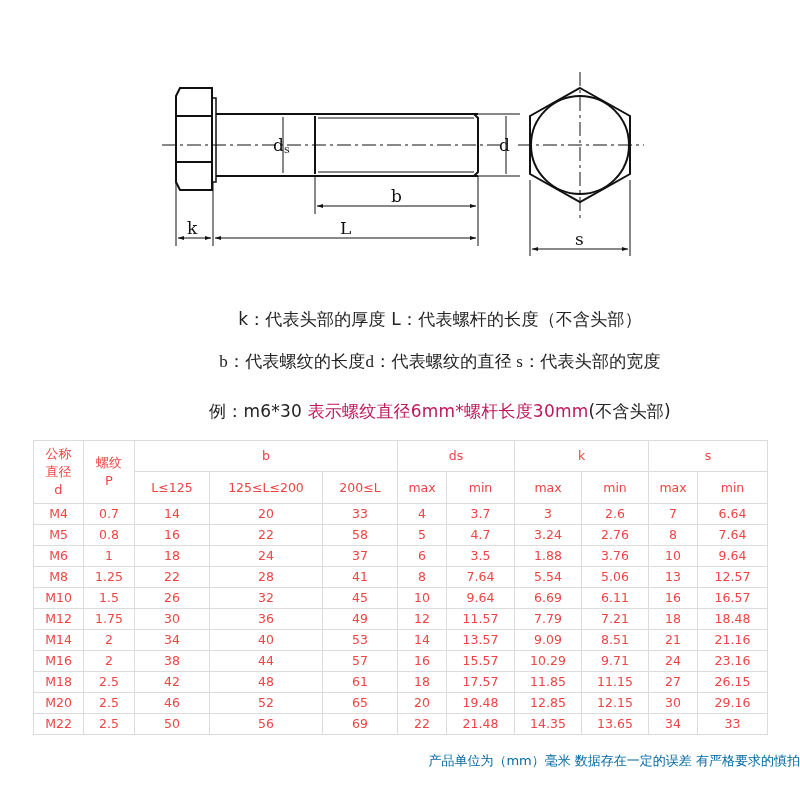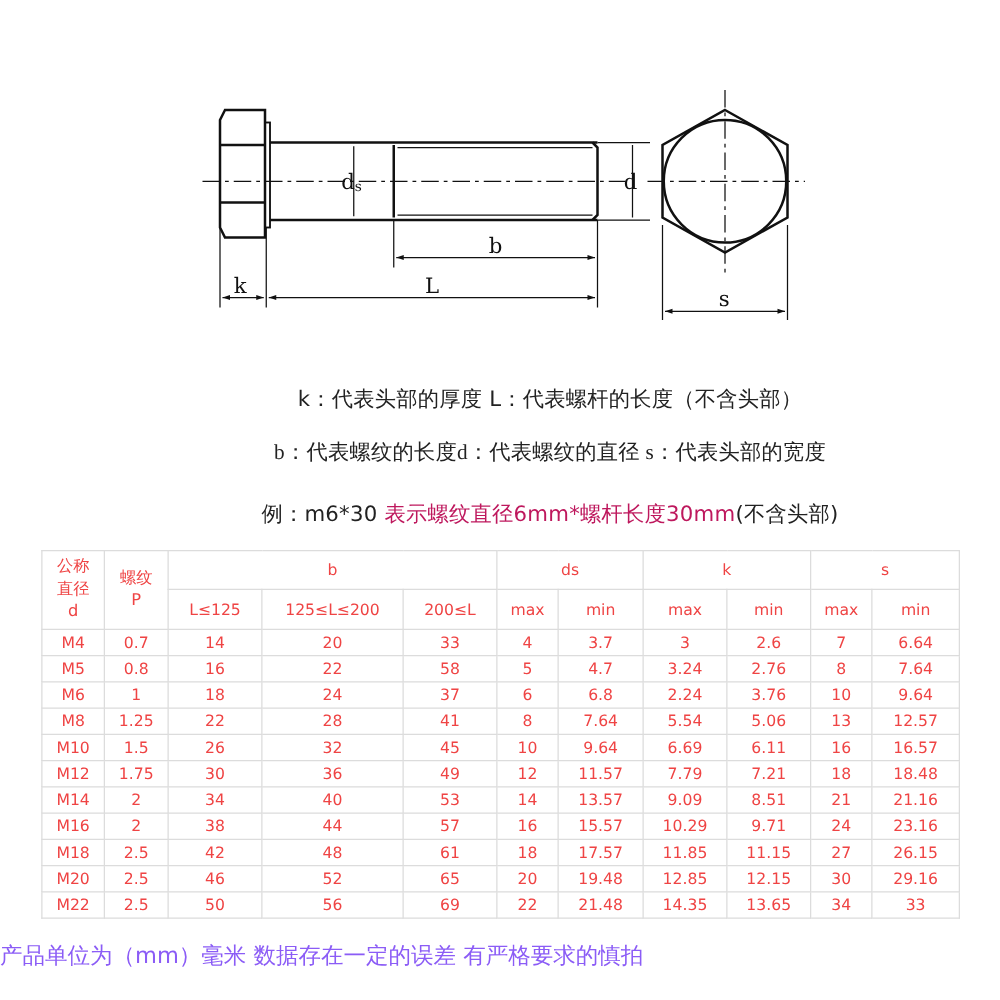--- a/index.html
+++ b/index.html
@@ -10,21 +10,21 @@
   .legend .red { color: #be185d; }
   .legend1 { top: 308px; }
   .legend2 { top: 350px; font-family: Liberation Serif, serif; }
   .example { top: 400px; }
   table.spec { position: absolute; left: 33px; top: 440px; border-collapse: collapse;
                font-size: 12.5px; color: #ef4444; table-layout: fixed; }
   table.spec td { border: 1px solid #dcdcdc; text-align: center; padding: 0; height: 20px; line-height: 20px; white-space: nowrap; }
   table.spec tr.h1 td { height: 30px; line-height: 18px; }
   table.spec tr.h2 td { height: 31px; }
   table.spec td.corner { line-height: 15px; font-size: 13px; }
-  .footer { position: absolute; top: 752px; left: 0; width: 800px; text-align: left; font-size: 18px; color: #8b5cf6; }
+  .footer { position: absolute; top: 752px; left: 0; width: 800px; text-align: right; font-size: 13px; color: #0369a1; }
 </style>
 </head>
 <body>
 
 <svg class="diagram" width="800" height="290" viewBox="0 0 800 290">
   <g stroke="#111" fill="none" stroke-width="2">
 
     <path d="M180 88 L176 96 L176 182 L180 190 L212 190 L212 88 Z"></path>
     <line x1="176" y1="116" x2="212" y2="116"></line>
     <line x1="176" y1="162" x2="212" y2="162"></line>
@@ -160,22 +160,22 @@
         <td>8</td>
         <td>7.64</td>
       </tr>
       <tr>
         <td>M6</td>
         <td>1</td>
         <td>18</td>
         <td>24</td>
         <td>37</td>
         <td>6</td>
-        <td>6.8</td>
-        <td>2.24</td>
+        <td>3.5</td>
+        <td>1.88</td>
         <td>3.76</td>
         <td>10</td>
         <td>9.64</td>
       </tr>
       <tr>
         <td>M8</td>
         <td>1.25</td>
         <td>22</td>
         <td>28</td>
         <td>41</td>

